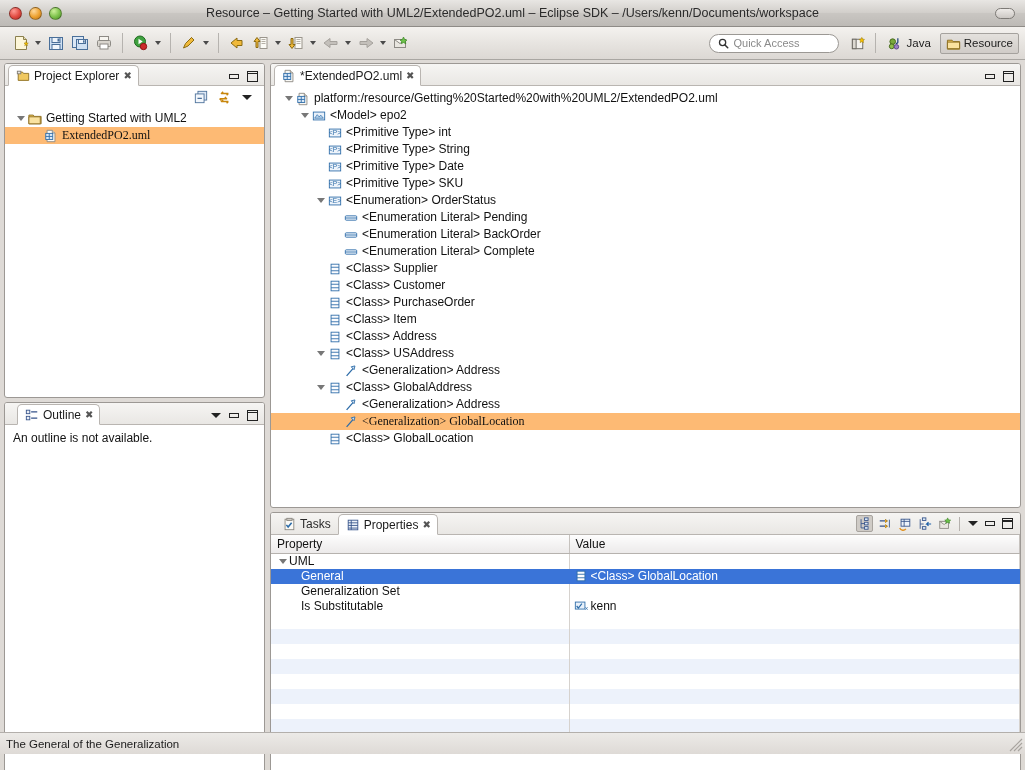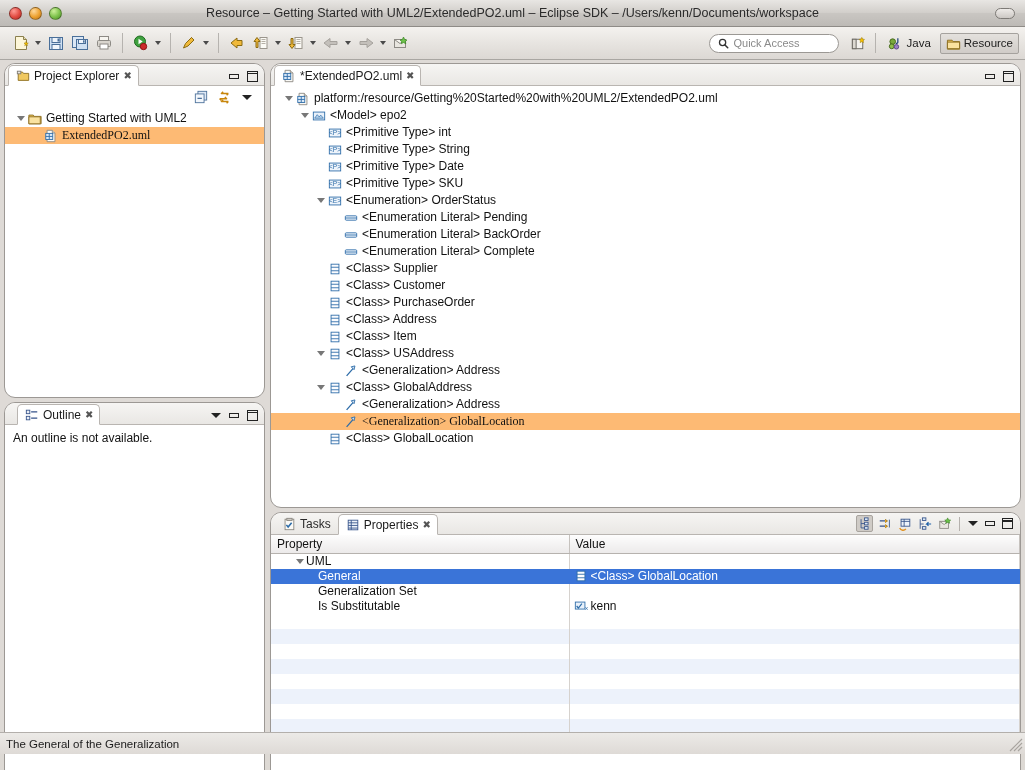--- a/index.html
+++ b/index.html
@@ -53,21 +53,21 @@
   }
   .persp{ display:flex; align-items:center; gap:3px; margin-left:8px; }
   .pbtn{ display:flex; align-items:center; gap:3px; padding:2px 5px; font-size:11.5px; color:#1b1b1b;
          border:1px solid transparent; border-radius:2px; }
   .pbtn.active{ background:linear-gradient(to bottom,#e4e1dd,#d0ccc8); border:1px solid #a5a29e; }
 
   
   .wb{ position:relative; width:1025px; height:694px; background:#dedad6; }
 
   .panel{ position:absolute; background:#fff; border:1px solid #9c9894;
-          border-radius:11px; overflow:hidden; }
+          border-radius:3px; overflow:hidden; }
 
   
   .tabstrip{
     height:22px; display:flex; align-items:flex-end; position:relative;
     background:linear-gradient(to bottom,#f6f5f3,#e9e7e4);
     border-bottom:1px solid #b9b5b1;
   }
   .vtab{
     display:flex; align-items:center; gap:4px; height:21px; padding:0 7px;
     font-size:12px; color:#1b1b1b; border-top-left-radius:5px; border-top-right-radius:5px;
@@ -109,21 +109,21 @@
   .ptable{ width:100%; border-collapse:collapse; font-size:12px; color:#111; table-layout:fixed; }
   .ptable th{
     height:18px; font-weight:normal; text-align:left; padding:0 0 0 6px;
     background:linear-gradient(to bottom,#fdfdfd,#eceaea);
     border-bottom:1px solid #b6b2ae; border-right:1px solid #c6c2be;
     font-size:12px; color:#111;
   }
   .ptable td{ height:15px; padding:0; border-right:1px solid #d6d2ce; vertical-align:middle; }
   .ptable tr.alt td{ background:#edf2fb; }
   .ptable tr.selrow td{ background:#3a74d8; color:#fff; border-right:1px solid #3a74d8; }
-  .pcell{ display:flex; align-items:center; height:15px; white-space:nowrap; overflow:hidden;padding-left:17px; }
+  .pcell{ display:flex; align-items:center; height:15px; white-space:nowrap; overflow:hidden; }
 
   
   .statusbar{
     position:absolute; left:0; bottom:0; width:1025px; height:22px;
     background:linear-gradient(to bottom,#eceae7,#dedad6);
     border-top:1px solid #b3afab;
     display:flex; align-items:center; padding-left:6px;
     font-size:11.5px; color:#1b1b1b;
   }
 
@@ -554,32 +554,32 @@
         </div>
         <div class="trow">
           <span style="display:inline-block;width:40px"></span>
           <span class="twist"></span>
           <span class="tico">
             <svg width="14" height="14" viewBox="0 0 16 16">
               <rect x="3.5" y="2.5" width="9" height="11" fill="#fbfcfe" stroke="#2d6ca8"></rect>
               <path d="M3.5 6h9M3.5 10h9" stroke="#2d6ca8"></path>
             </svg>
           </span>
-          <span class="tlbl">&lt;Class&gt; Address</span>
+          <span class="tlbl">&lt;Class&gt; Item</span>
         </div>
         <div class="trow">
           <span style="display:inline-block;width:40px"></span>
           <span class="twist"></span>
           <span class="tico">
             <svg width="14" height="14" viewBox="0 0 16 16">
               <rect x="3.5" y="2.5" width="9" height="11" fill="#fbfcfe" stroke="#2d6ca8"></rect>
               <path d="M3.5 6h9M3.5 10h9" stroke="#2d6ca8"></path>
             </svg>
           </span>
-          <span class="tlbl">&lt;Class&gt; Item</span>
+          <span class="tlbl">&lt;Class&gt; Address</span>
         </div>
         <div class="trow">
           <span style="display:inline-block;width:40px"></span>
           <span class="twist">
             <i></i>
           </span>
           <span class="tico">
             <svg width="14" height="14" viewBox="0 0 16 16">
               <rect x="3.5" y="2.5" width="9" height="11" fill="#fbfcfe" stroke="#2d6ca8"></rect>
               <path d="M3.5 6h9M3.5 10h9" stroke="#2d6ca8"></path>

